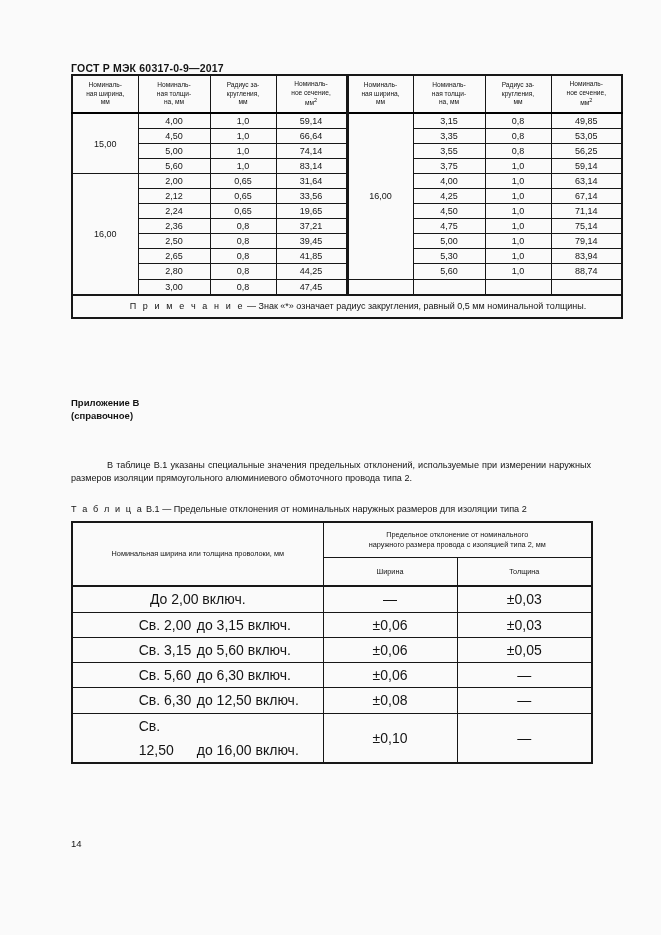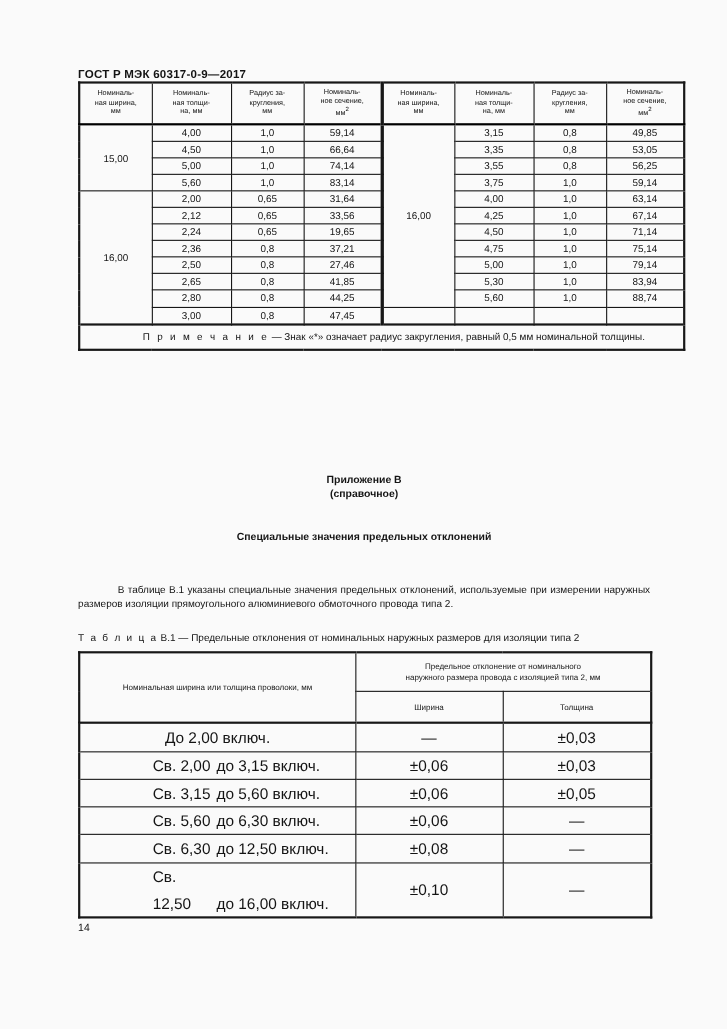--- a/index.html
+++ b/index.html
@@ -83,22 +83,22 @@
     text-align: left;
     padding: 5px 0 5px 22px !important;
     height: auto !important;
     line-height: 1.3 !important;
     border-top-width: 2px !important;
   }
   .note-label { letter-spacing: 2.1px; }
 
   
   .appendix-block {
-    text-align: center;
-    margin-top: 112px;
+    text-align: left;
+    margin-top: 78px;
   }
   .appendix-title {
     font-size: 9.5px;
     font-weight: bold;
     line-height: 1.35;
   }
   .appendix-subtitle {
     font-size: 9.5px;
     font-weight: bold;
     margin-top: 26px;
@@ -292,21 +292,21 @@
             <td>2,36</td>
             <td>0,8</td>
             <td>37,21</td>
             <td>4,75</td>
             <td>1,0</td>
             <td class="outer-r">75,14</td>
           </tr>
           <tr>
             <td>2,50</td>
             <td>0,8</td>
-            <td>27,46</td>
+            <td>39,45</td>
             <td>5,00</td>
             <td>1,0</td>
             <td class="outer-r">79,14</td>
           </tr>
           <tr>
             <td>2,65</td>
             <td>0,8</td>
             <td>41,85</td>
             <td>5,30</td>
             <td>1,0</td>
@@ -333,21 +333,20 @@
             <td colspan="8" class="note-cell outer-l outer-r outer-bot"><span class="note-label">П р и м е ч а н и е</span><span> —  Знак «*» означает радиус закругления, равный 0,5 мм номинальной толщины.</span></td>
           </tr>
         </tbody>
     </table>
 
     <div class="appendix-block">
       <div class="appendix-title">
         <span>Приложение В</span><br>
         <span>(справочное)</span>
       </div>
-      <div class="appendix-subtitle">Специальные значения предельных отклонений</div>
     </div>
 
     <div class="body-par"><span class="indent"></span><span>В таблице В.1 указаны специальные значения предельных отклонений, используемые при измерении наруж­ных размеров изоляции прямоугольного алюминиевого обмоточного провода типа 2.</span></div>
 
     <div class="table-caption">
       <span class="caption-label">Т а б л и ц а</span>
       <span>В.1 — Предельные отклонения от номинальных наружных размеров для изоляции типа 2</span>
     </div>
 
     <table class="tolerance">

